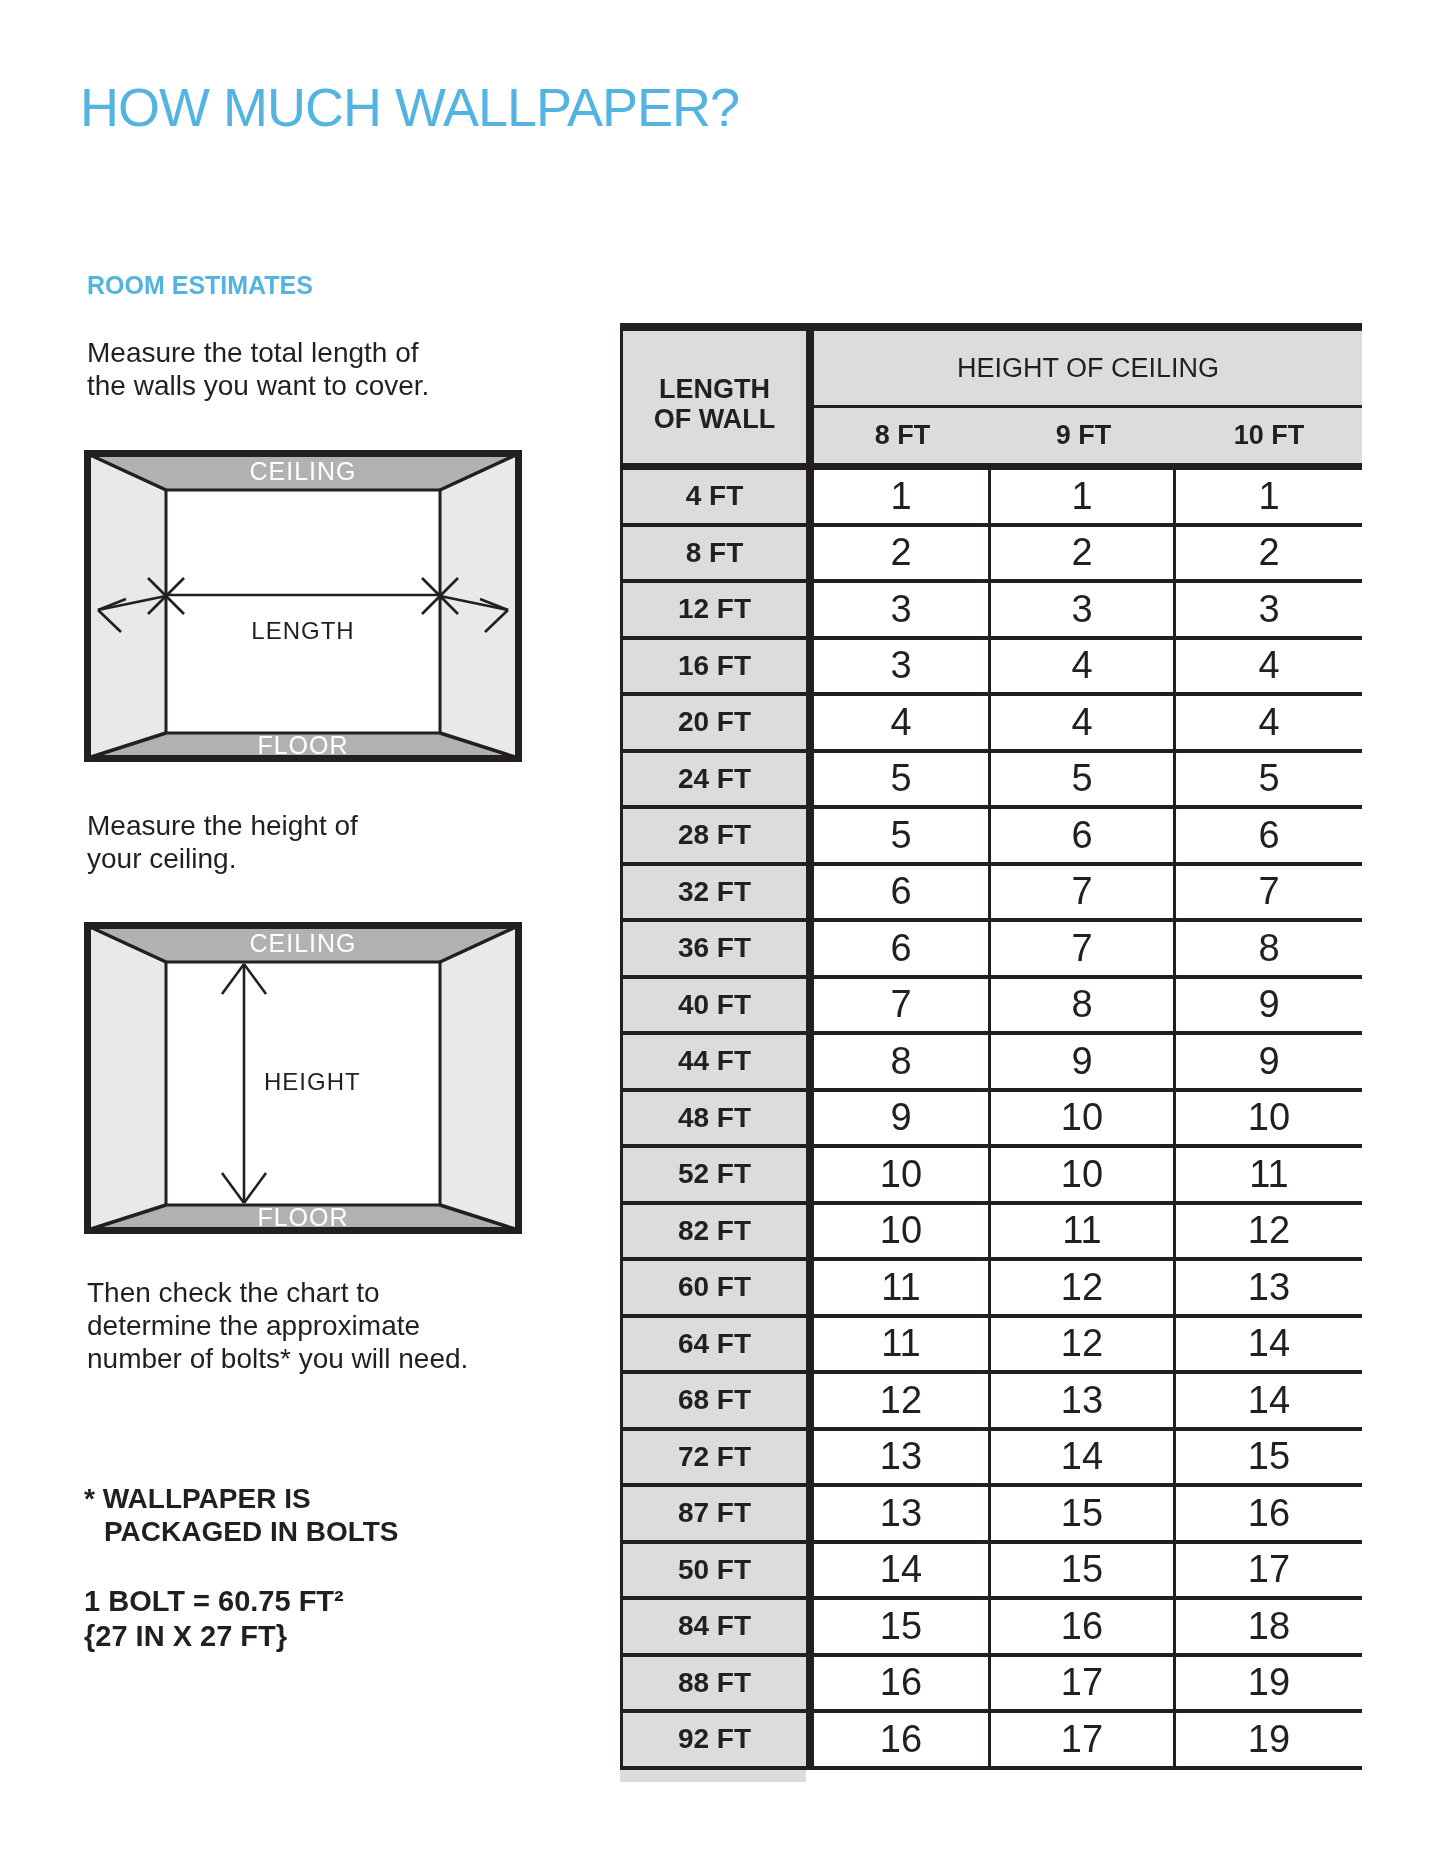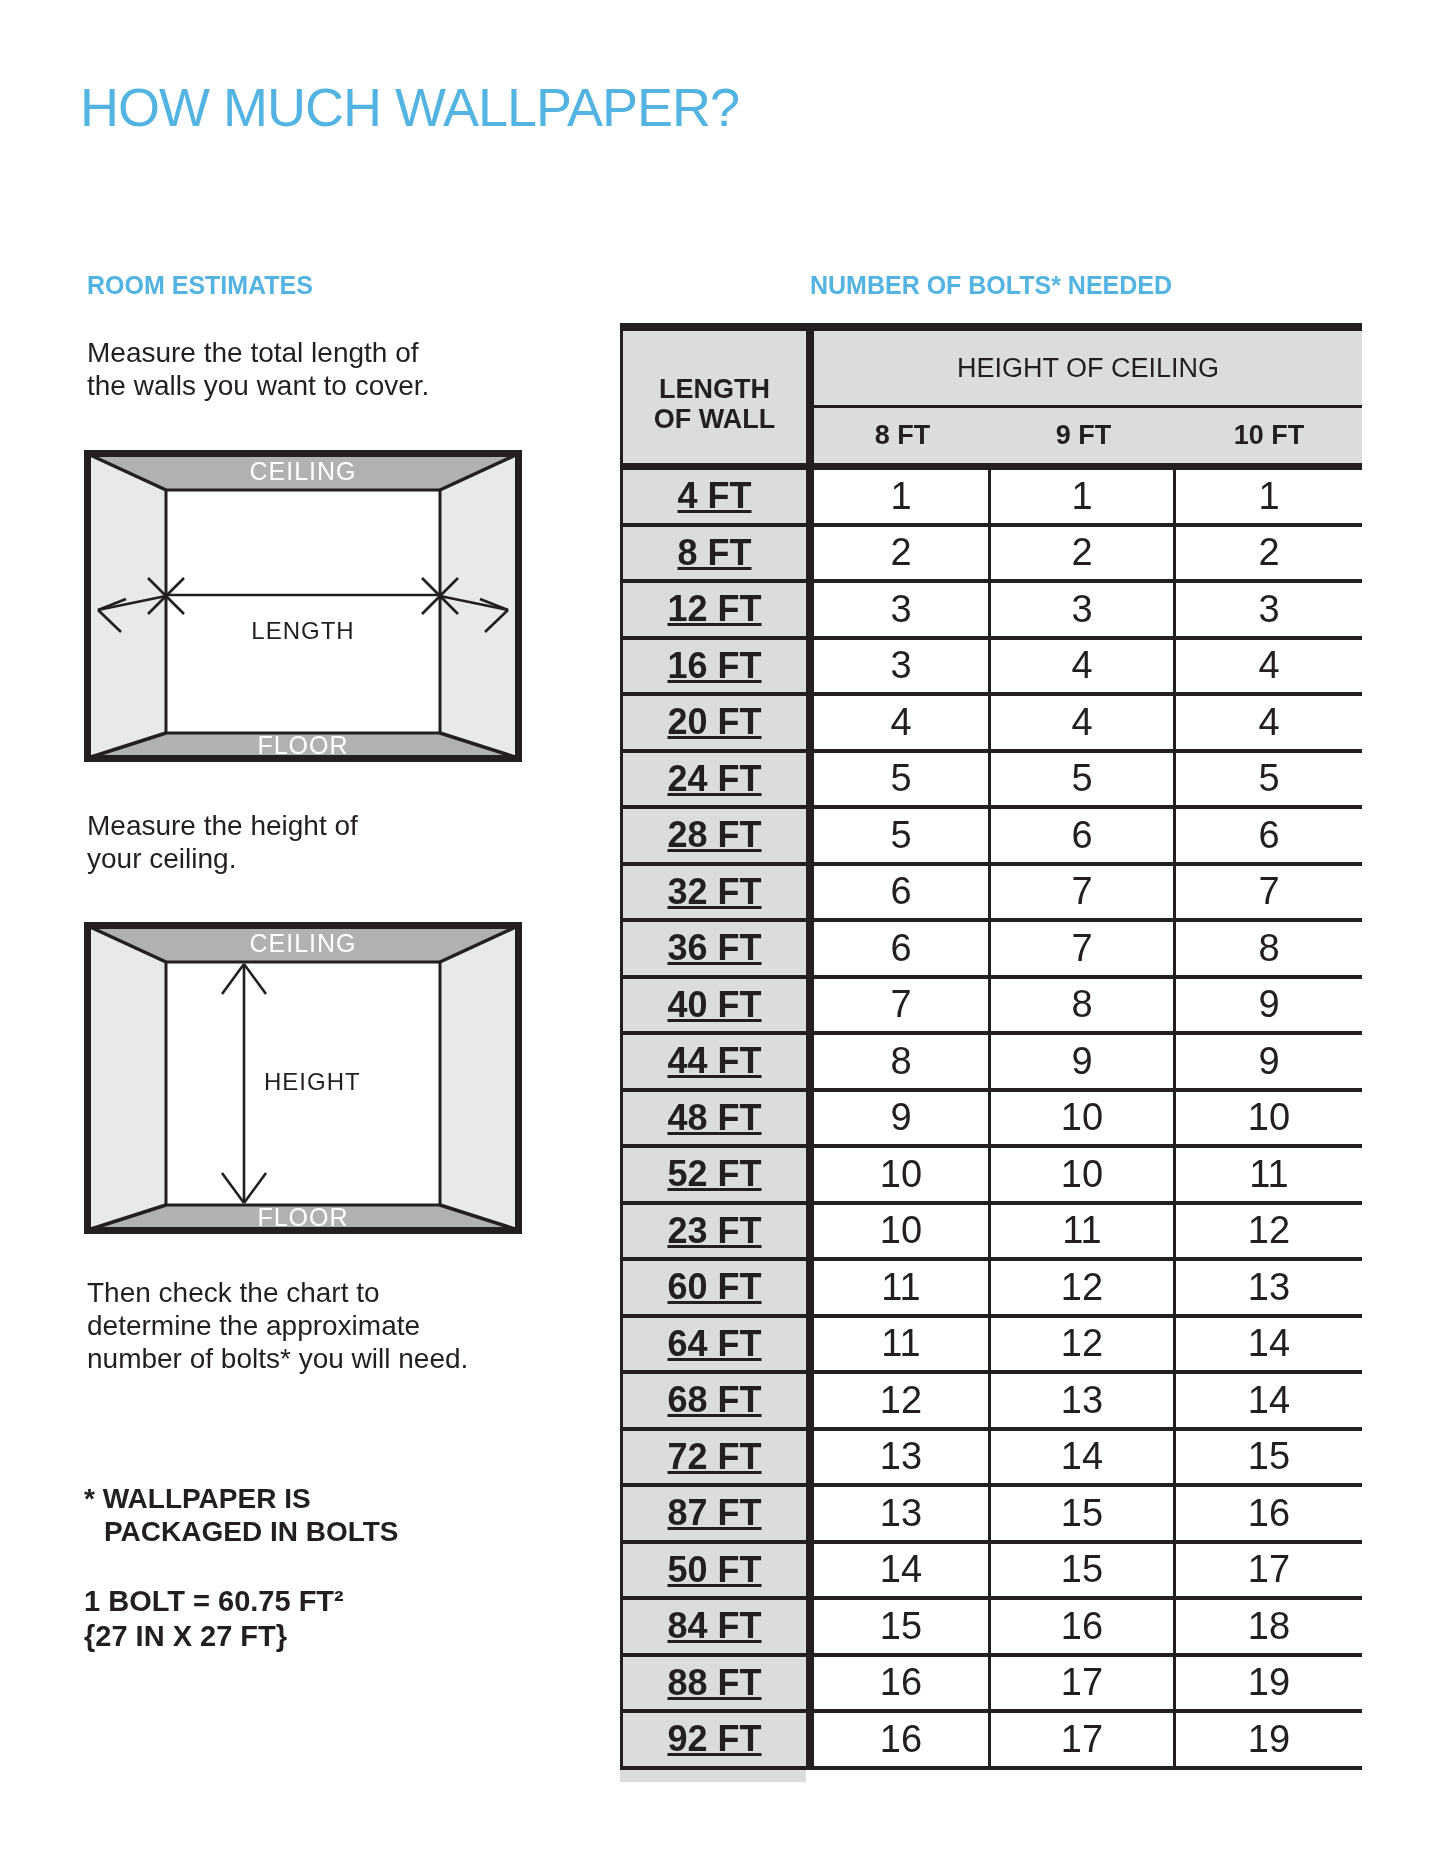--- a/index.html
+++ b/index.html
@@ -75,38 +75,37 @@
   }
   .th-col:nth-child(1){width:177px;}
   .th-col:nth-child(2){width:185px;}
   .th-col:nth-child(3){width:186px;}
   .thick-divider{width:742px;height:7px;background:var(--ink);}
   .trow{display:flex;width:742px;height:56.5px;border-bottom:4px solid var(--ink);}
   .cell{display:flex;align-items:center;justify-content:center;}
   .cell.c-label{
     width:186px;background:var(--cell-gray);
     border-left:3px solid var(--ink);
-    font-size:36px;font-weight:bold;text-decoration:underline;
+    font-size:28px;font-weight:bold;
   }
   .cell.c-v1{width:185px;border-left:8px solid var(--ink);border-right:3px solid var(--ink);font-size:38px;}
   .cell.c-v2{width:185px;border-right:3px solid var(--ink);font-size:38px;}
   .cell.c-v3{width:186px;font-size:38px;}
   .under-strip{width:186px;height:12px;background:var(--cell-gray);}
   
   svg text{font-family:"Liberation Sans","DejaVu Sans",sans-serif;}
 </style>
 </head>
 <body>
 
 <div class="page">
 
   <h1 class="page-title">HOW MUCH WALLPAPER?</h1>
 
   <div class="section-heading heading-left">ROOM ESTIMATES</div>
-  <div class="section-heading heading-table">NUMBER OF BOLTS* NEEDED</div>
 
   <div class="body-text p1">
     <div>Measure the total length of</div>
     <div>the walls you want to cover.</div>
   </div>
 
   <svg class="diagram d1" viewBox="0 0 438 312">
     <polygon points="4,4 434,4 356,40 82,40" fill="var(--room-gray)"></polygon>
     <polygon points="4,308 82,283 356,283 434,308" fill="var(--room-gray)"></polygon>
     <polygon points="4,4 82,40 82,283 4,308" fill="var(--wall-gray)"></polygon>
@@ -273,21 +272,21 @@
       <div class="cell c-v2">10</div>
       <div class="cell c-v3">10</div>
     </div>
         <div class="trow">
       <div class="cell c-label">52 FT</div>
       <div class="cell c-v1">10</div>
       <div class="cell c-v2">10</div>
       <div class="cell c-v3">11</div>
     </div>
         <div class="trow">
-      <div class="cell c-label">23 FT</div>
+      <div class="cell c-label">82 FT</div>
       <div class="cell c-v1">10</div>
       <div class="cell c-v2">11</div>
       <div class="cell c-v3">12</div>
     </div>
         <div class="trow">
       <div class="cell c-label">60 FT</div>
       <div class="cell c-v1">11</div>
       <div class="cell c-v2">12</div>
       <div class="cell c-v3">13</div>
     </div>

